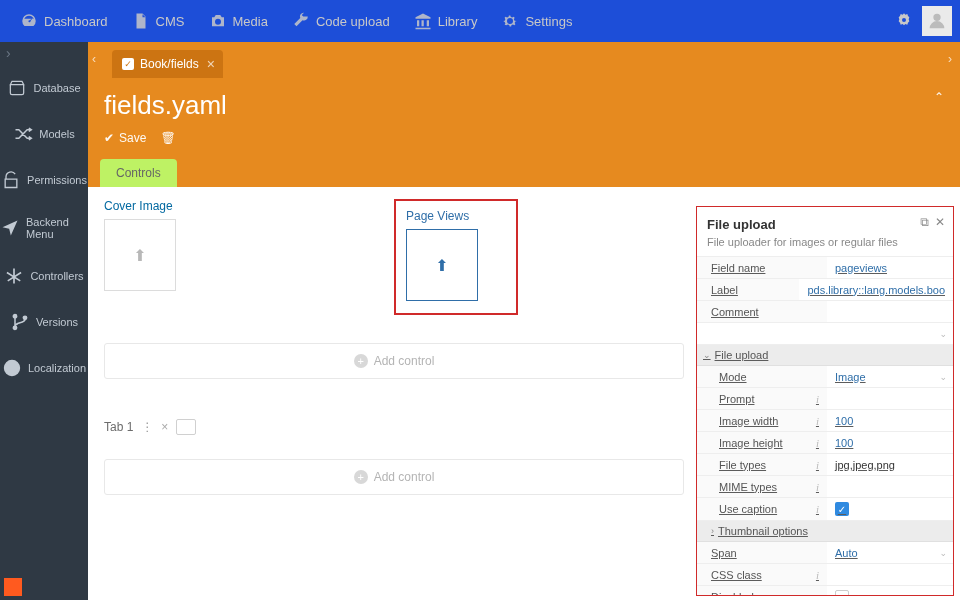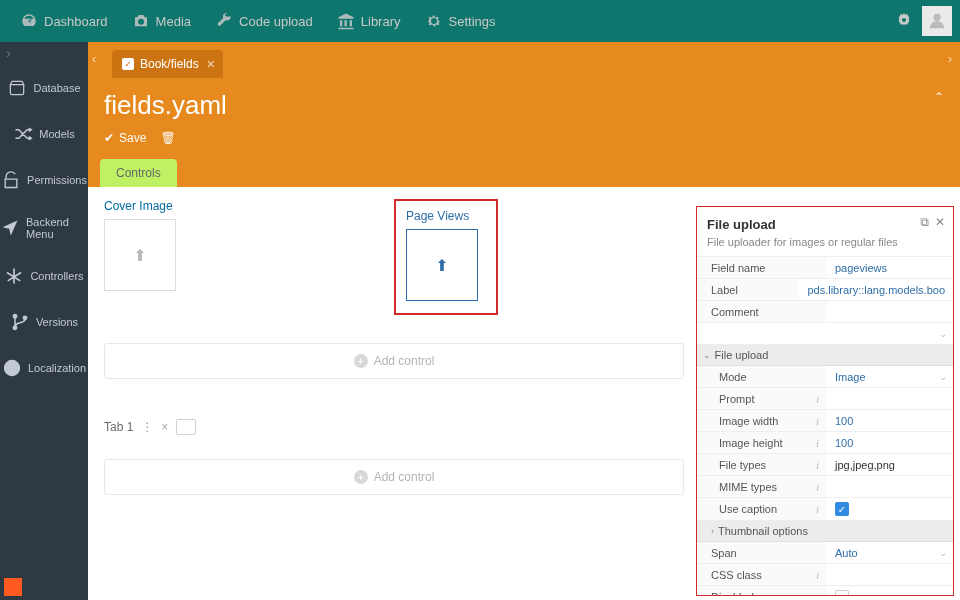--- a/index.html
+++ b/index.html
@@ -1,19 +1,19 @@
 <!DOCTYPE html>
 <html><head>
 <meta charset="utf-8">
 <style>
 * { margin: 0; padding: 0; box-sizing: border-box; font-family: -apple-system, BlinkMacSystemFont, "Segoe UI", Helvetica, Arial, sans-serif; }
 body { width: 960px; height: 600px; overflow: hidden; background: #fff; font-size: 12px; color: #5c5c5c; }
 
 
-.topnav { height: 42px; background: #0f766e; display: flex; align-items: center; padding: 0 8px; color: #c8c8c8; }
+.topnav { height: 42px; background: #1d4ed8; display: flex; align-items: center; padding: 0 8px; color: #c8c8c8; }
 .topnav .item { display: flex; align-items: center; gap: 6px; padding: 0 12px; height: 42px; cursor: pointer; font-size: 13px; }
 .topnav .item.active { color: #fff; }
 .topnav .spacer { flex: 1; }
 .topnav .gear { padding: 0 10px; }
 .topnav .avatar { width: 30px; height: 30px; background: #eaeaea; display:flex; align-items:center; justify-content:center; color:#999; }
 .tn-icon { width:18px; height:18px; display:flex; align-items:center; justify-content:center; opacity:.85; }
 .tn-icon svg { width:18px; height:18px; fill:#c8c8c8; }
 .topnav .item.active .tn-icon svg .wr { fill:#d7261c; }
 
 
@@ -48,38 +48,38 @@
 .subtabs { height:30px; display:flex; align-items:flex-end; padding-left:12px; }
 .subtab { background:#bef264; color:#666; border-radius:4px 4px 0 0; padding:7px 16px; font-size:12px; }
 
 .canvas { flex:1; background:#fff; padding:12px 16px; position:relative; overflow:hidden; }
 .row1 { display:flex; gap:0; }
 .field-box { width:290px; }
 .field-box .ftitle { font-size:12px; color:#0369a1; margin-bottom:6px; }
 .field-box.selected .ftitle { color:#2f6ea8; font-weight:500; }
 .upload { width:72px; height:72px; border:1px solid #dcdcdc; display:flex; align-items:center; justify-content:center; color:#b8b8b8; font-size:16px; }
 .field-box.selected .upload { border:1px solid #2f6ea8; color:#2f6ea8; }
-.selwrap { border:2px solid #d02a2a; padding:8px 10px 12px; width:104px; }
+.selwrap { border:2px solid #d02a2a; padding:8px 10px 12px; width:124px; }
 
 .addctrl { margin-top:28px; border:1px solid #e8e8e8; border-radius:3px; height:36px; display:flex; align-items:center; justify-content:center; gap:6px; color:#b4b4b4; font-size:12px; width:580px; cursor:pointer; }
 .addctrl .plus { width:14px; height:14px; border-radius:50%; background:#d8d8d8; color:#fff; display:flex; align-items:center; justify-content:center; font-size:11px; }
 
 .tabrow { margin-top:40px; display:flex; align-items:center; gap:8px; font-size:12px; color:#6c6c6c; }
 .tabrow .dots { color:#999; cursor:pointer; }
 .tabrow .tx { color:#aaa; cursor:pointer; }
 .tabrow .chk { width:20px; height:16px; border:1px solid #d0d0d0; border-radius:2px; }
 
 
 .inspector { position:absolute; right:6px; top:206px; bottom:4px; width:258px; border:1px solid #d02a2a; background:#fff; display:flex; flex-direction:column; font-size:12px; }
 .inspector .ihead { padding:10px 10px 8px; border-bottom:1px solid #eee; position:relative; }
 .inspector .ihead .title { font-weight:600; font-size:13px; color:#333; }
 .inspector .ihead .sub { font-size:11px; color:#888; margin-top:4px; }
 .inspector .ihead .ic { position:absolute; right:8px; top:8px; display:flex; gap:6px; color:#888; }
 .inspector .ihead .ic span { cursor:pointer; font-size:12px; }
-.inspector .rows { flex:1; overflow:hidden; }
+.inspector .rows { flex:1; overflow:hidden;text-decoration:underline; }
 .inspector .irow { display:flex; border-bottom:1px solid #eee; min-height:22px; }
 .inspector .irow .k { width:130px; padding:4px 8px 4px 14px; color:#555; background:#fafafa; font-size:11px; display:flex; align-items:center; justify-content:space-between; }
 .inspector .irow .k .info { color:#bbb; font-style:italic; font-family:Georgia,serif; font-size:11px; }
 .inspector .irow .v { flex:1; padding:4px 8px; color:#2f6ea8; font-size:11px; display:flex; align-items:center; position:relative; }
 .inspector .irow .v.black { color:#333; }
 .inspector .irow .v .caret { position:absolute; right:6px; color:#bbb; font-size:9px; }
 .inspector .grp { background:#ececec; padding:4px 8px 4px 6px; font-size:11px; color:#555; border-bottom:1px solid #e0e0e0; display:flex; align-items:center; gap:4px; }
 .inspector .grp .chev { font-size:9px; color:#888; }
 .ckbox { width:14px; height:14px; background:#2f8ae0; border-radius:2px; display:flex; align-items:center; justify-content:center; color:#fff; font-size:10px; }
 .ckbox.off { background:#fff; border:1px solid #ccc; }
@@ -92,20 +92,28 @@
     <span class="tn-icon">
         <svg viewBox="0 0 24 24">
           <path d="M12 3a9 9 0 0 0-9 9 9 9 0 0 0 3 6.7h12A9 9 0 0 0 21 12a9 9 0 0 0-9-9zm0 2a7 7 0 0 1 6.3 4H5.7A7 7 0 0 1 12 5zm1 6 4-3-3 4a1.4 1.4 0 1 1-1-1z"></path>
         </svg>
       </span>
     <span>Dashboard</span>
   </div>
   <div class="item">
     <span class="tn-icon">
         <svg viewBox="0 0 24 24">
+          <path d="M6 2h8l4 4v16H6zM14 3v4h4"></path>
+        </svg>
+      </span>
+    <span>CMS</span>
+  </div>
+  <div class="item">
+    <span class="tn-icon">
+        <svg viewBox="0 0 24 24">
           <path d="M4 7h3l2-3h6l2 3h3v12H4zM12 17a4 4 0 1 0 0-8 4 4 0 0 0 0 8z"></path>
         </svg>
       </span>
     <span>Media</span>
   </div>
   <div class="item">
     <span class="tn-icon">
         <svg viewBox="0 0 24 24">
           <path d="M21 6a5 5 0 0 1-7 5l-8 8-3-3 8-8a5 5 0 0 1 5-7l-3 3 2 2z"></path>
         </svg>

